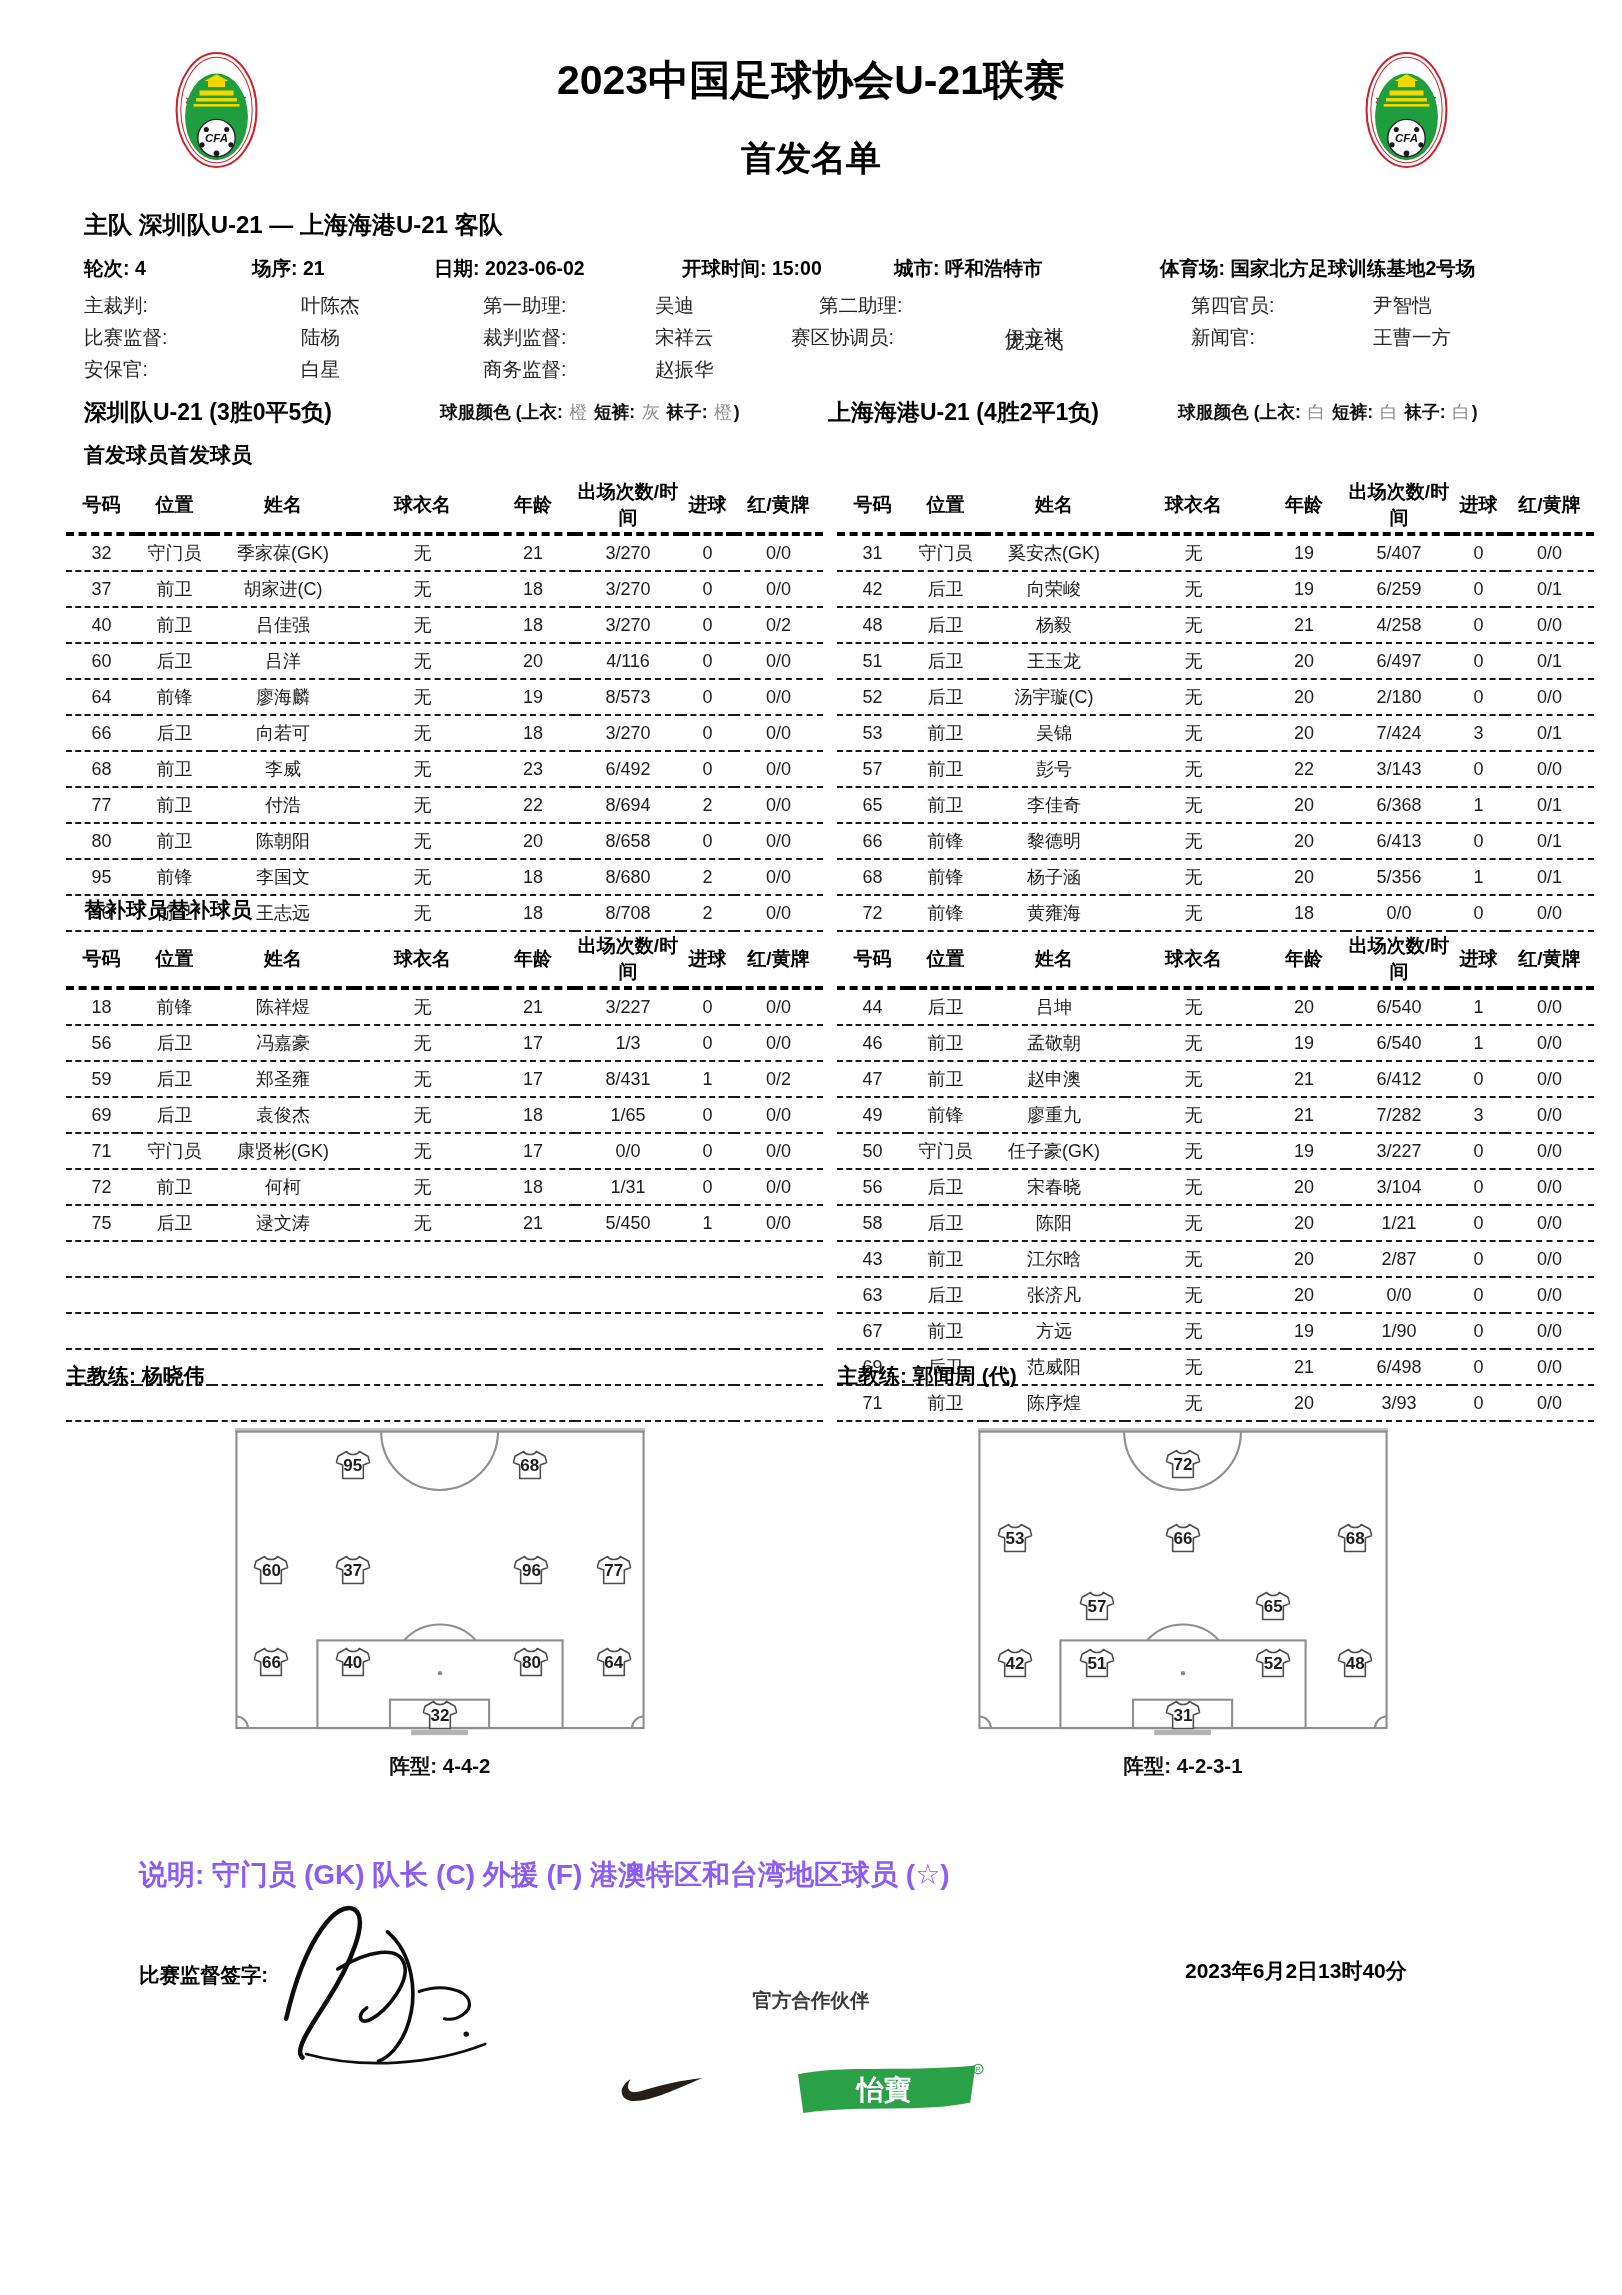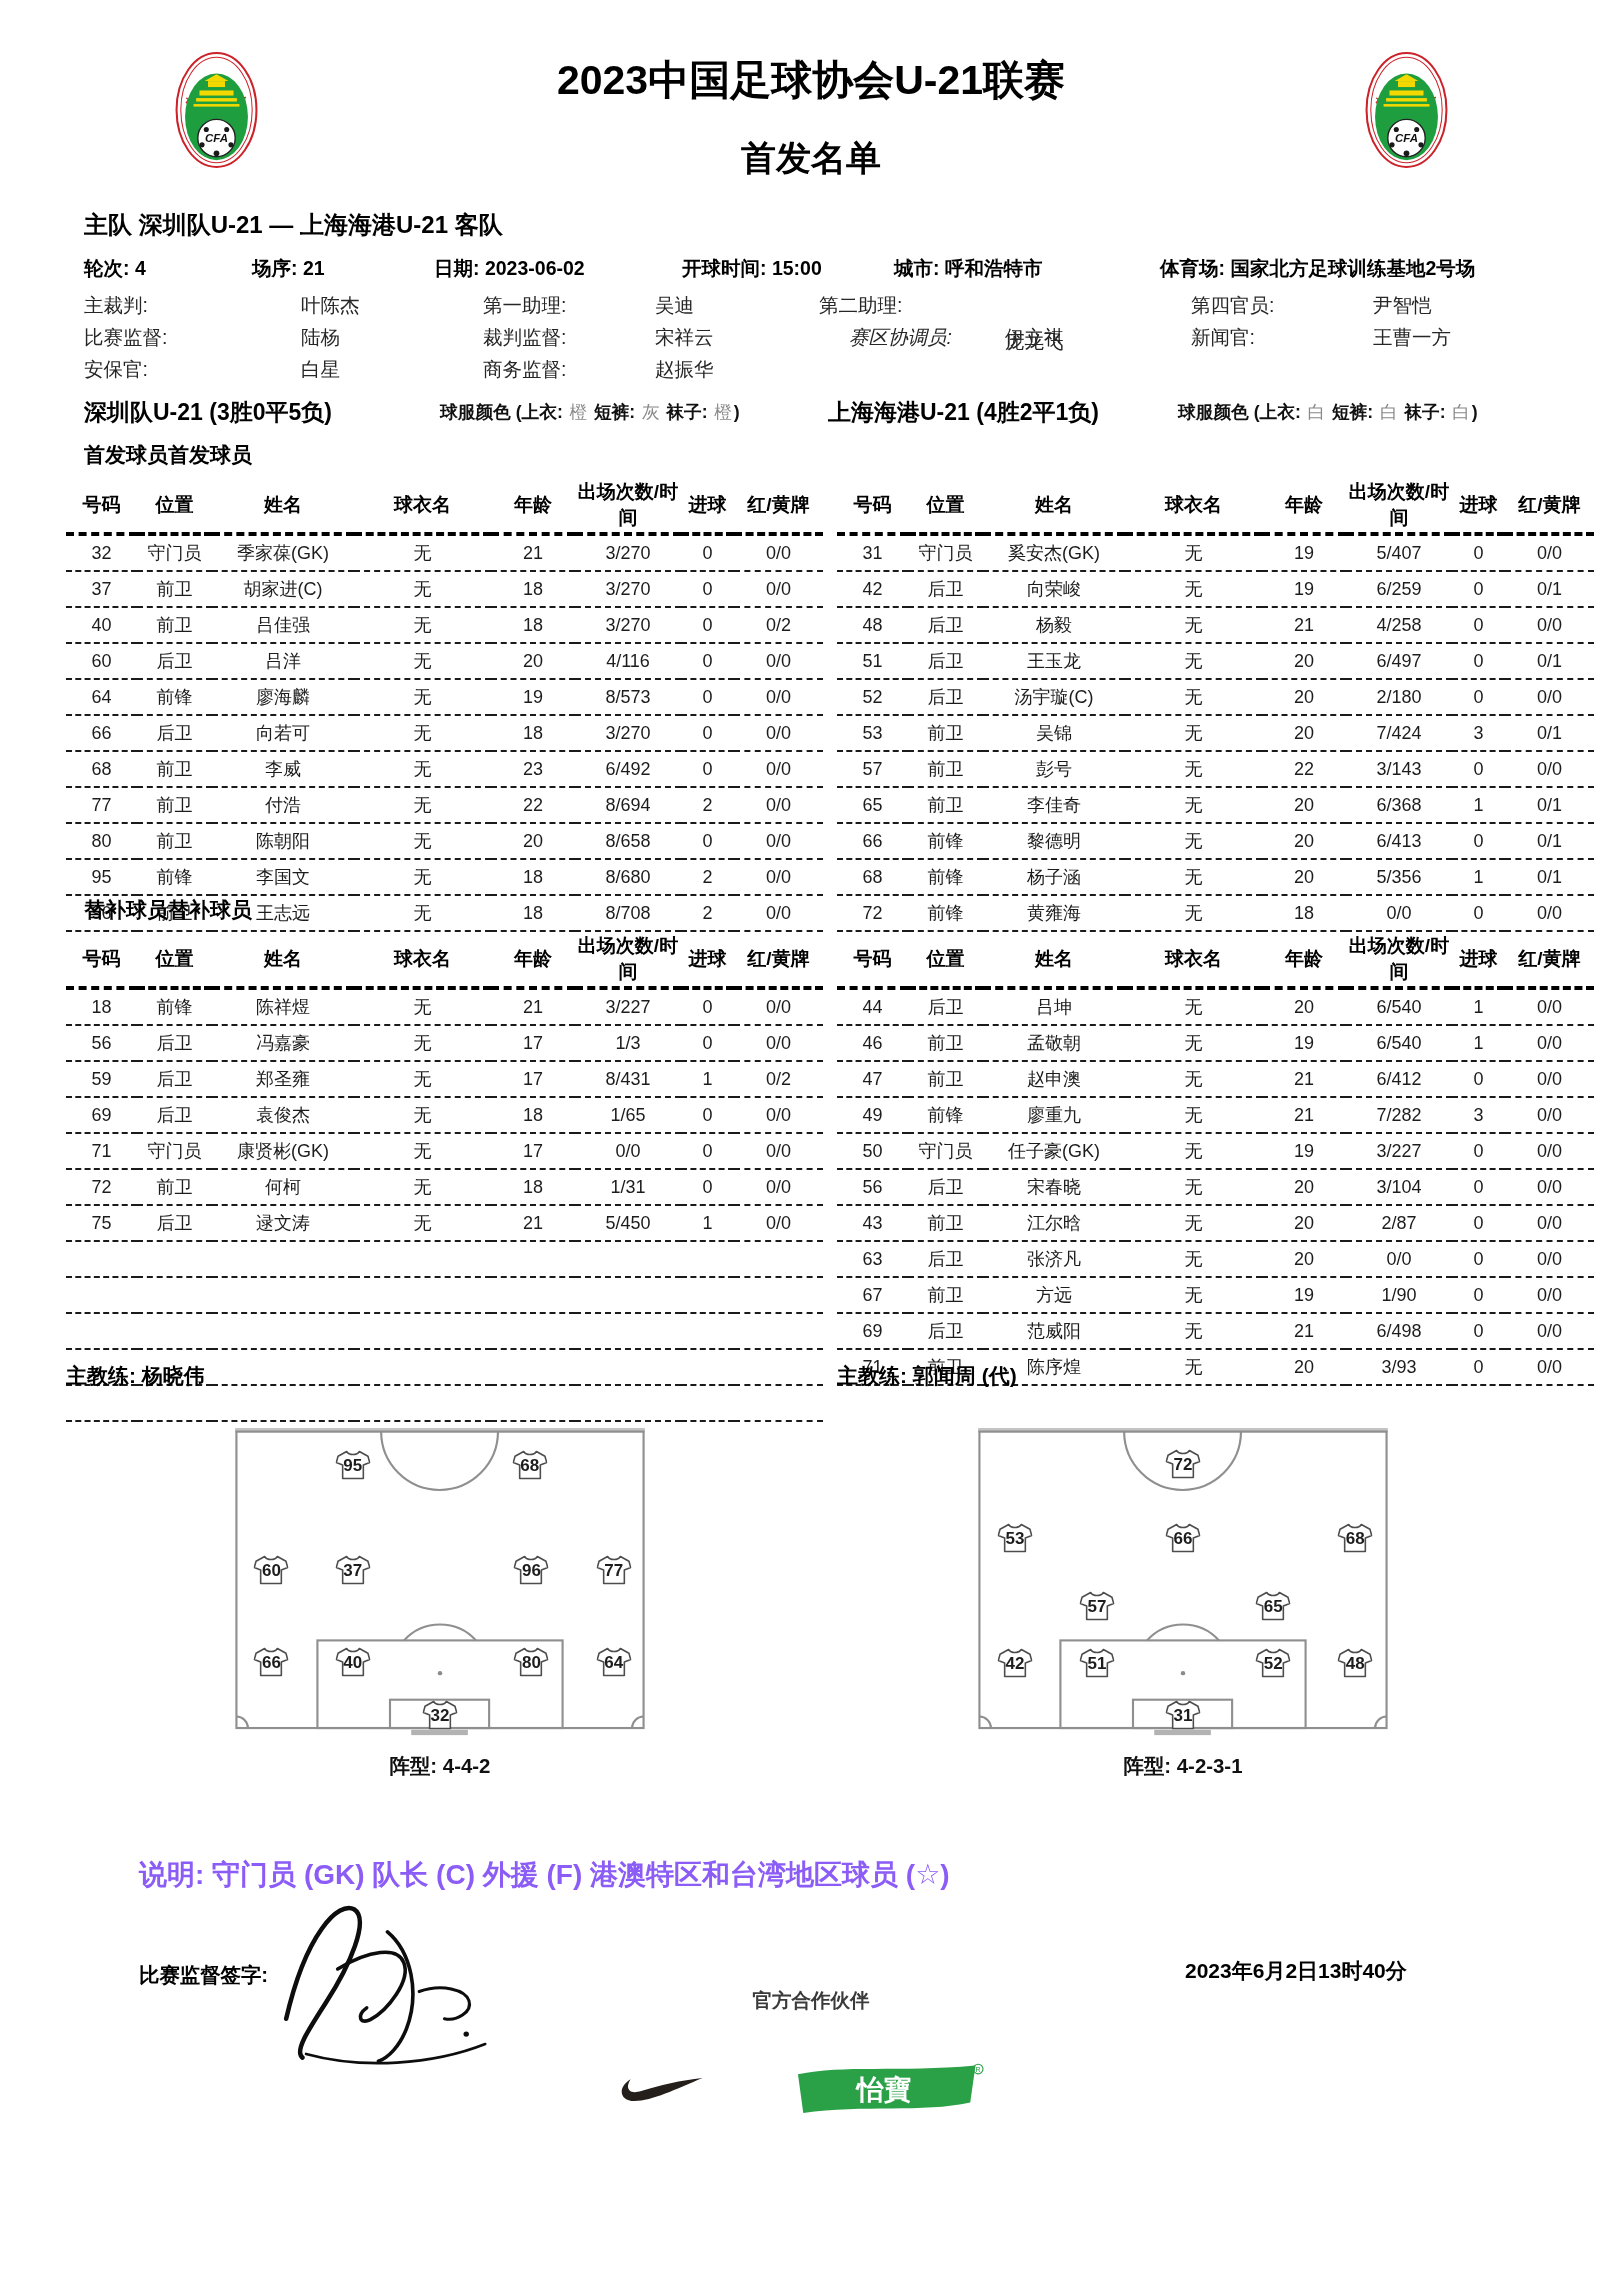--- a/index.html
+++ b/index.html
@@ -109,21 +109,21 @@
         <span class="off-cell" style="left: 819px;">第二助理:</span>
         <span class="off-cell" style="left: 1005px; margin-top: 36px;">庞龙飞</span>
         <span class="off-cell" style="left: 1191px; text-align: right;">第四官员:</span>
         <span class="off-cell" style="left: 1373px;">尹智恺</span>
       </div>
       <div class="abs officials-row" style="top: 324px;">
         <span class="off-cell" style="left: 84px;">比赛监督:</span>
         <span class="off-cell" style="left: 301px;">陆杨</span>
         <span class="off-cell" style="left: 483px;">裁判监督:</span>
         <span class="off-cell" style="left: 655px;">宋祥云</span>
-        <span class="off-cell" style="left: 849px; font-style: italic;">赛区协调员:</span>
+        <span class="off-cell" style="left: 791px;">赛区协调员:</span>
         <span class="off-cell" style="left: 1005px; font-family: Liberation Mono, monospace;">伊立祺</span>
         <span class="off-cell" style="left: 1191px;">新闻官:</span>
         <span class="off-cell" style="left: 1373px;">王曹一方</span>
       </div>
       <div class="abs officials-row" style="top: 356px;">
         <span class="off-cell" style="left: 84px;">安保官:</span>
         <span class="off-cell" style="left: 301px;">白星</span>
         <span class="off-cell" style="left: 483px;">商务监督:</span>
         <span class="off-cell" style="left: 655px;">赵振华</span>
       </div>
@@ -631,20 +631,30 @@
           <td>0</td>
           <td>0/0</td>
         </tr>
         <tr>
           <td>56</td>
           <td>后卫</td>
           <td>宋春晓</td>
           <td>无</td>
           <td>20</td>
           <td>3/104</td>
+          <td>0</td>
+          <td>0/0</td>
+        </tr>
+        <tr>
+          <td>58</td>
+          <td>后卫</td>
+          <td>陈阳</td>
+          <td>无</td>
+          <td>20</td>
+          <td>1/21</td>
           <td>0</td>
           <td>0/0</td>
         </tr>
         <tr>
           <td>43</td>
           <td>前卫</td>
           <td>江尔晗</td>
           <td>无</td>
           <td>20</td>
           <td>2/87</td>

